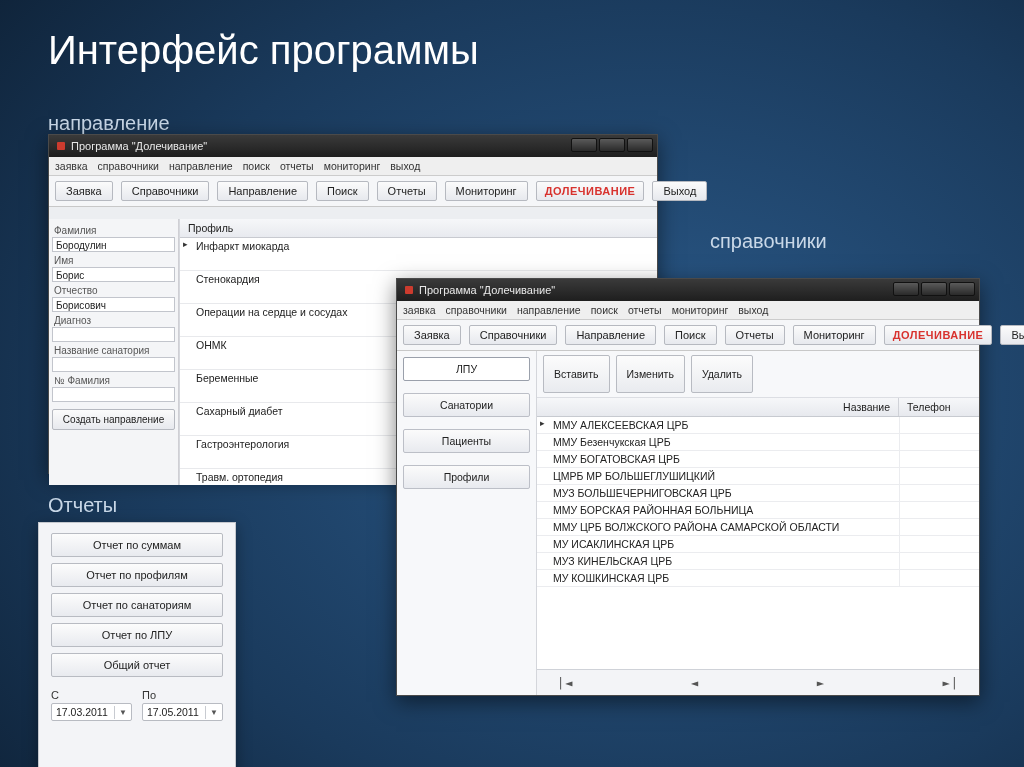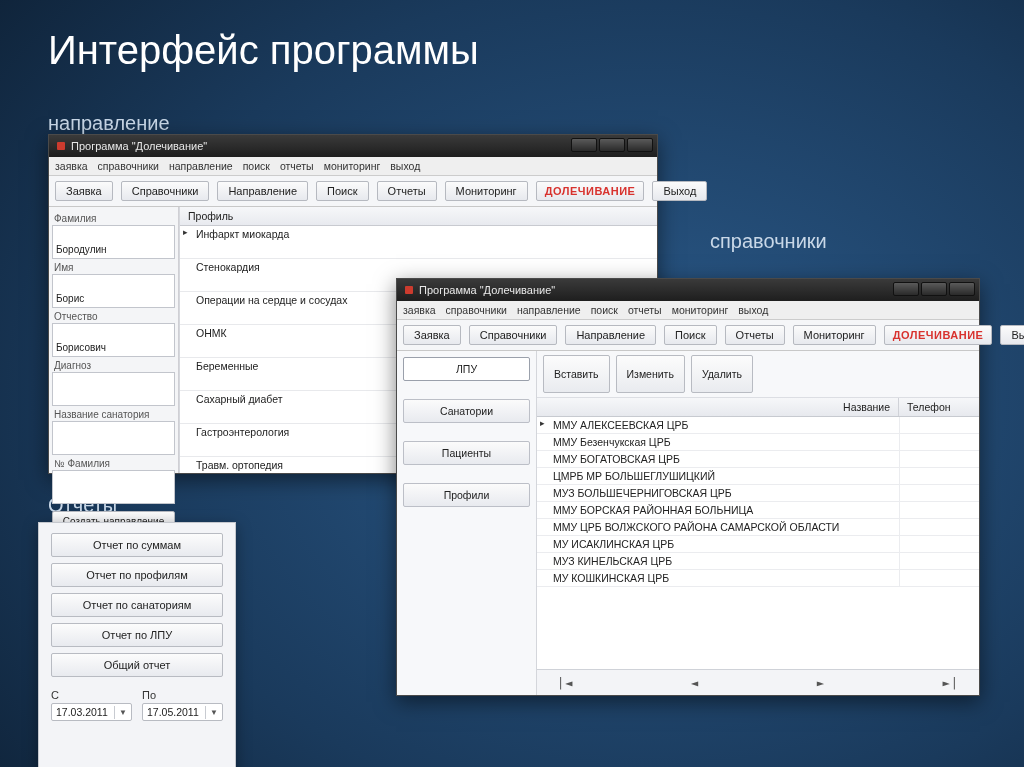--- a/index.html
+++ b/index.html
@@ -95,37 +95,37 @@
   .smallbtn {
     background:linear-gradient(#fcfcfc,#e9ebef);
     border:1px solid #b8bbc2;
     border-radius:2px;
     padding:12px 10px;
     font-size:10.5px;
   }
 
   
   .win1 { top:134px; left:48px; width:610px; height:340px; }
-  .win1 .body { display:flex; height:calc(100% - 22px - 22px - 28px); }
+  .win1 .body { display:flex; height:calc(100% - 22px - 22px - 28px);margin-top:12px; }
   .formcol {
     width:130px;
     background:#f4f5f7;
     border-right:1px solid #cfcfd4;
     padding:4px 3px;
     font-size:10px;
     display:flex;
     flex-direction:column;
     gap:1px;
   }
   .formcol .lbl { color:#555; padding:2px 2px 0 2px; }
   .formcol .inp {
     border:1px solid #c2c5cc;
     background:#fff;
     height:15px;
-    padding:16px 3px;
+    padding:0 3px;
     line-height:15px;
     font-size:10px;
   }
   .formcol .createbtn {
     margin-top:6px;
     background:linear-gradient(#fbfbfb,#e7e9ee);
     border:1px solid #b6b9c0;
     border-radius:2px;
     padding:4px 2px;
     font-size:10px;
@@ -161,21 +161,21 @@
   }
 
   
   .win2 { top:278px; left:396px; width:584px; height:418px; }
   .win2 .body { display:flex; height:calc(100% - 22px - 22px - 28px); background:#f3f4f6;}
   .sidecol {
     width:140px;
     padding:6px;
     display:flex;
     flex-direction:column;
-    gap:18px;
+    gap:12px;
     border-right:1px solid #d4d6db;
     background:#f7f8fa;
   }
   .sidecol .sbtn {
     background:linear-gradient(#fbfbfb,#e8eaef);
     border:1px solid #bcbfc7;
     border-radius:2px;
     padding:5px 4px;
     font-size:10.5px;
     text-align:center;

